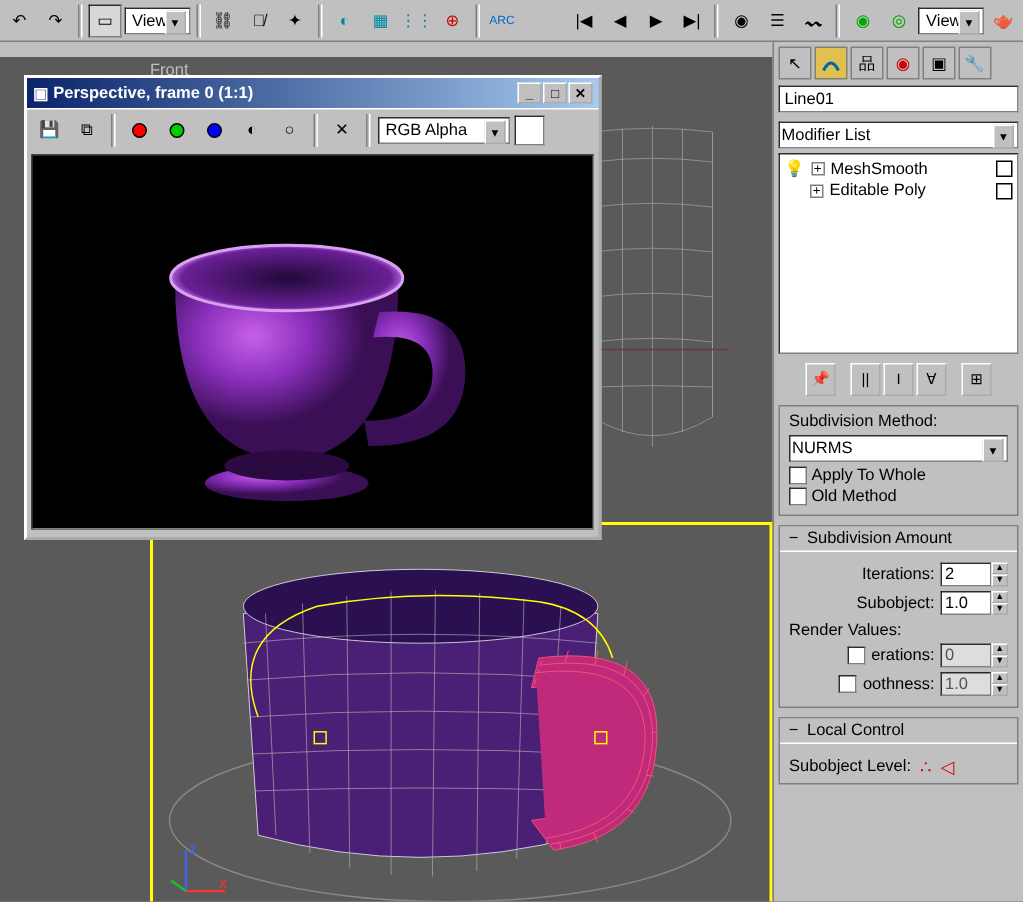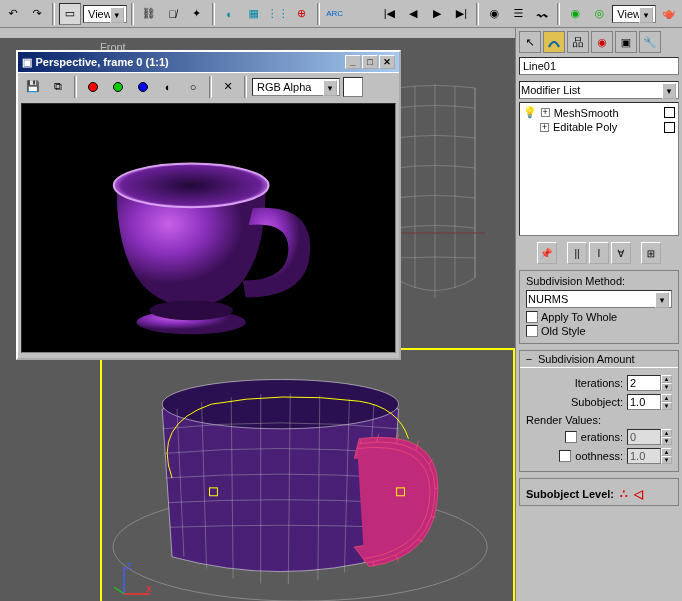--- a/index.html
+++ b/index.html
@@ -49,21 +49,21 @@
   .rollout-header { background: #c0c0c0; padding: 2px 4px; display:flex; align-items:center; border-bottom:1px solid #fff; }
   .rollout-header::before { content:"−"; width:10px; display:inline-block; text-align:center; margin-right:4px; }
   .rollout-body { padding: 4px 6px; }
   .rollout-body label { display:flex; align-items:center; gap:3px; margin:2px 0; }
   .param-row { display:flex; align-items:center; gap:4px; margin:3px 0; justify-content:flex-end; }
   .spinner { display:flex; align-items:center; }
   .spinner input { width:34px; border:1px inset #808080; background:#fff; padding:1px 2px; height:16px; }
   .spinner-btns { display:flex; flex-direction:column; }
   .spinner-btns span { width:11px; height:8px; background:#c0c0c0; border:1px outset #fff; font-size:6px; display:flex; align-items:center; justify-content:center; line-height:1; }
   
-  .so-row { display:flex; align-items:center; gap:6px; margin-top:4px;font-weight:bold; }
+  .so-row { display:flex; align-items:center; gap:6px; margin-top:4px; }
   .so-icon { color:#d00; font-size:12px; }
   
   .checkbox { width:12px; height:12px; border:1px inset #808080; background:#fff; display:inline-block; }
 </style>
 </head>
 <body>
 
 <div class="toolbar-top">
   <div class="tool-btn">↶</div>
   <div class="tool-btn">↷</div>
@@ -244,21 +244,21 @@
   <div class="rollout">
     <div class="rollout-body">
       <div>Subdivision Method:</div>
       <div class="select-full dropdown">NURMS</div>
       <label>
           <span class="checkbox"></span>
           <span>Apply To Whole</span>
         </label>
       <label>
           <span class="checkbox"></span>
-          <span>Old Style</span>
+          <span>Old Method</span>
         </label>
     </div>
   </div>
   
   <div class="rollout">
     <div class="rollout-header">
         <span>Subdivision Amount</span>
       </div>
     <div class="rollout-body">
       <div class="param-row">
@@ -301,20 +301,23 @@
           <div class="spinner-btns">
               <span>▲</span>
               <span>▼</span>
             </div>
         </div>
       </div>
     </div>
   </div>
   
   <div class="rollout">
+    <div class="rollout-header">
+        <span>Local Control</span>
+      </div>
     <div class="rollout-body">
       <div class="so-row">
         <span>Subobject Level:</span>
         <span class="so-icon">∴</span>
         <span class="so-icon">◁</span>
       </div>
     </div>
   </div>
 </div>
 

